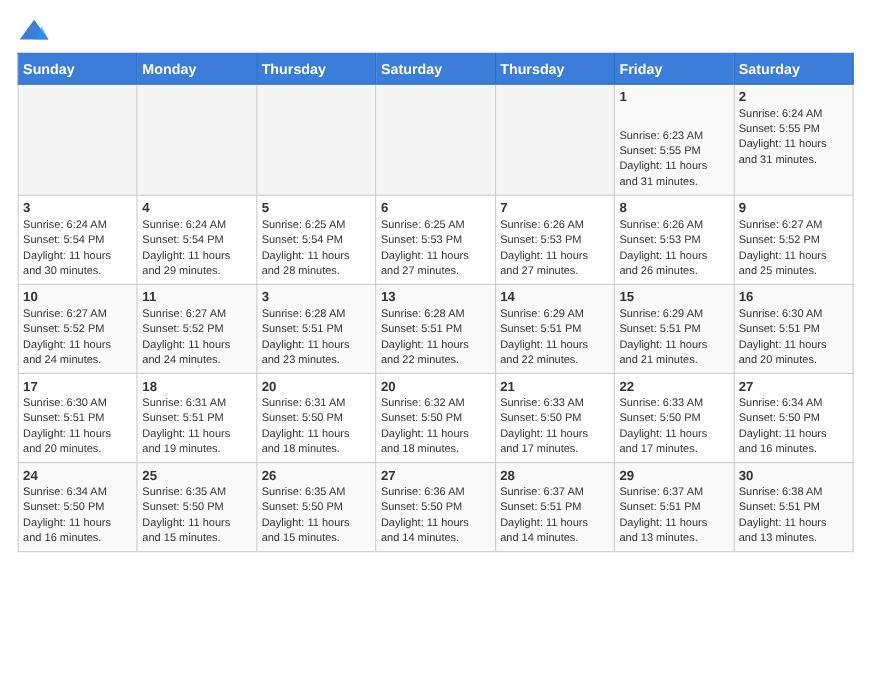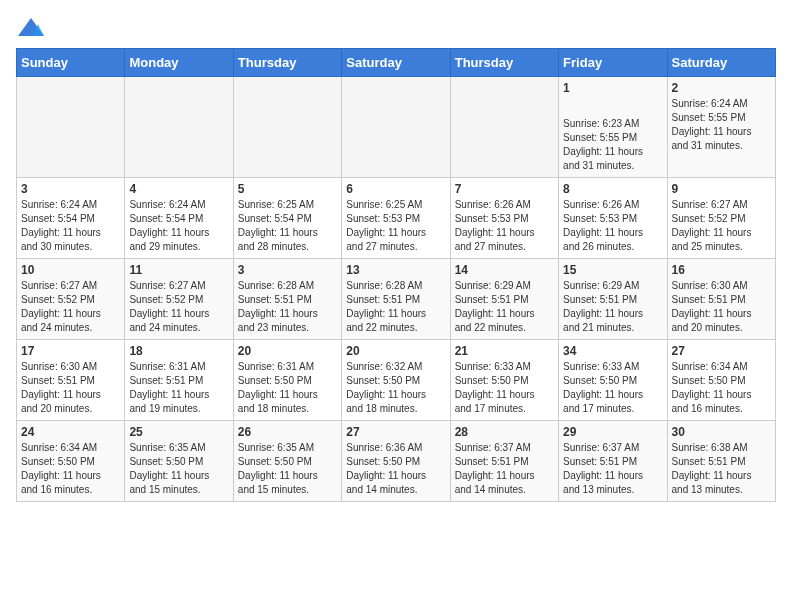--- a/index.html
+++ b/index.html
@@ -264,21 +264,21 @@
 and 18 minutes.</div>
         </td>
         <td>
           <span class="day-num">21</span>
           <div class="day-info" style="white-space: pre-line;">Sunrise: 6:33 AM
 Sunset: 5:50 PM
 Daylight: 11 hours
 and 17 minutes.</div>
         </td>
         <td>
-          <span class="day-num">34</span>
+          <span class="day-num">22</span>
           <div class="day-info" style="white-space: pre-line;">Sunrise: 6:33 AM
 Sunset: 5:50 PM
 Daylight: 11 hours
 and 17 minutes.</div>
         </td>
         <td>
           <span class="day-num">27</span>
           <div class="day-info" style="white-space: pre-line;">Sunrise: 6:34 AM
 Sunset: 5:50 PM
 Daylight: 11 hours

